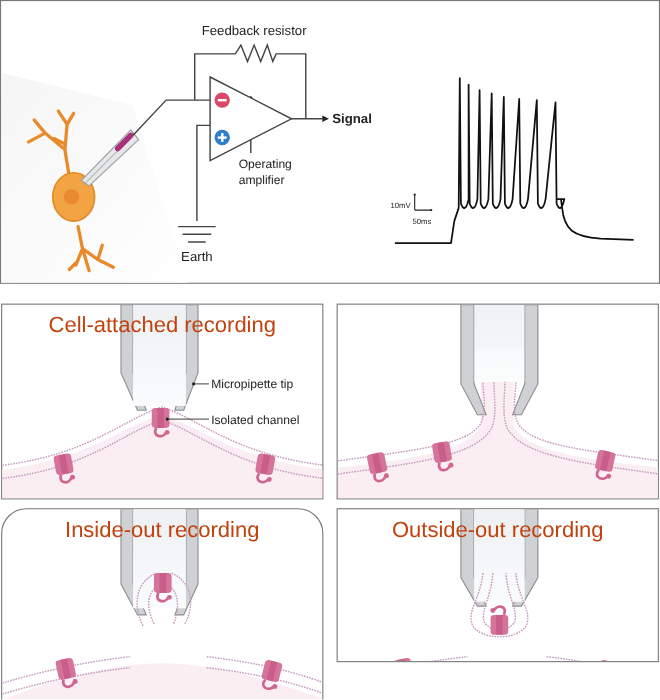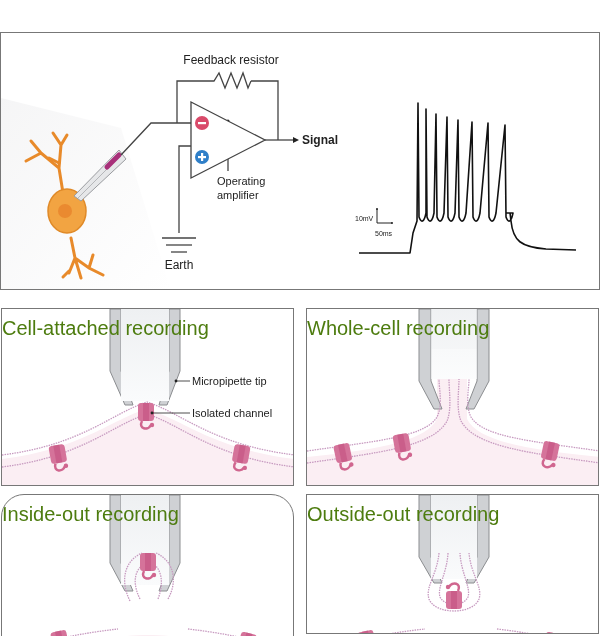--- a/index.html
+++ b/index.html
@@ -1,25 +1,25 @@
 <!DOCTYPE html>
 <html><head>
 <meta charset="utf-8">
 <style>
   html, body { margin: 0; padding: 0; background: #ffffff; }
   body { width: 600px; height: 636px; position: relative; overflow: hidden;
          font-family: "Liberation Sans", sans-serif; color: #222; }
-  .panel { position: absolute; background: #fff; border: 1px solid #777; box-sizing: border-box; overflow: hidden; margin-top: 32px; }
+  .panel { position: absolute; background: #fff; border: 1px solid #777; box-sizing: border-box; overflow: hidden; }
   #top-panel { left: 0; top: 0; width: 600px; height: 258px; border-width: 1.5px; }
   #p-cell { left: 1px; top: 276px; width: 293px; height: 178px; }
   #p-whole { left: 306px; top: 276px; width: 293px; height: 178px; }
   #p-inside { left: 1px; top: 462px; width: 293px; height: 196px; border-radius: 23px; }
   #p-outside { left: 306px; top: 462px; width: 293px; height: 140px; }
-  .panel-title { position: absolute; left: 0; right: 0; top: 8px; text-align: left;
-                 font-size: 20px; color: #4d7c0f; z-index: 3; }
+  .panel-title { position: absolute; left: 0; right: 0; top: 8px; text-align: center;
+                 font-size: 20px; color: #c2410c; z-index: 3; }
   svg { position: absolute; left: 0; top: 0; }
   .lbl { font-family: "Liberation Sans", sans-serif; fill: #222; }
 </style>
 </head>
 <body>
 
 <div class="panel" id="top-panel">
   <svg width="600" height="258">
     <defs>
       <linearGradient id="bgfade" x1="0" y1="0" x2="1" y2="1">
@@ -122,21 +122,20 @@
     <line x1="174" y1="72" x2="188" y2="72" stroke="#222" stroke-width="0.8"></line>
     <circle cx="174" cy="72" r="1.4" fill="#222"></circle>
     <text class="lbl" x="190" y="76" font-size="11">Micropipette tip</text>
     <line x1="150" y1="104" x2="188" y2="104" stroke="#222" stroke-width="0.8"></line>
     <circle cx="150" cy="104" r="1.4" fill="#222"></circle>
     <text class="lbl" x="190" y="108" font-size="11">Isolated channel</text>
   </svg>
 </div>
 
 <div class="panel" id="p-whole">
-  <div class="panel-title">Whole-cell recording</div>
   <svg width="293" height="178">
     <path d="M0,148 C80,140 120,130 130,110 L130,70 L160,70 L160,110 C170,130 210,140 293,148 L293,178 L0,178 Z" fill="#fbeef3"></path>
     <g>
       <rect x="112" y="0" width="70" height="40" fill="#f2f3f4" opacity="0.9"></rect>
       <path d="M112,0 L112,72 L127,100 L135,100 L124,72 L124,0 Z" fill="#cfd1d4" stroke="#8b8d90" stroke-width="1"></path>
       <path d="M182,0 L182,72 L167,100 L159,100 L170,72 L170,0 Z" fill="#cfd1d4" stroke="#8b8d90" stroke-width="1"></path>
       <rect x="124" y="0" width="46" height="70" fill="url(#pipfill)" opacity="0.7"></rect>
     </g>
     <g fill="none" stroke="#c79ac0" stroke-width="1.3" stroke-dasharray="1.5 1">
       <path d="M0,142 C70,132 118,128 130,108 C136,96 132,80 132,70"></path>

